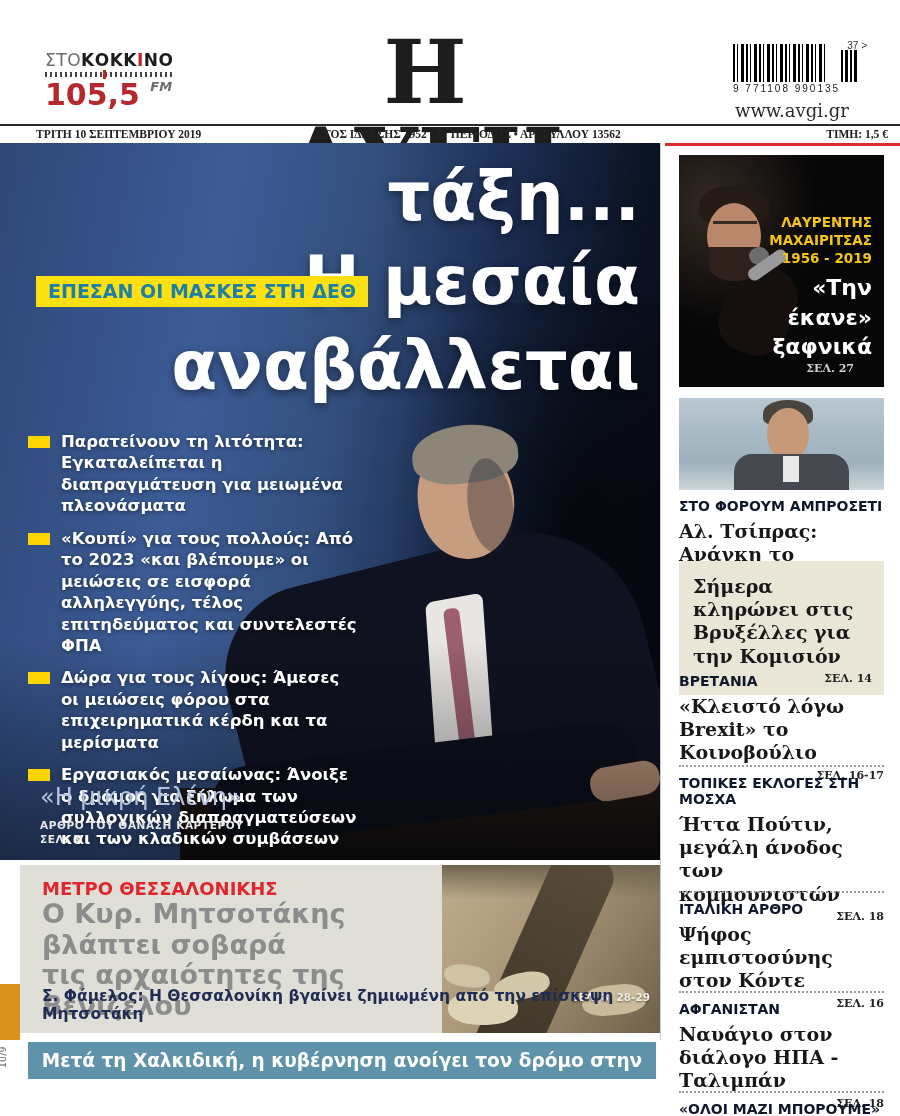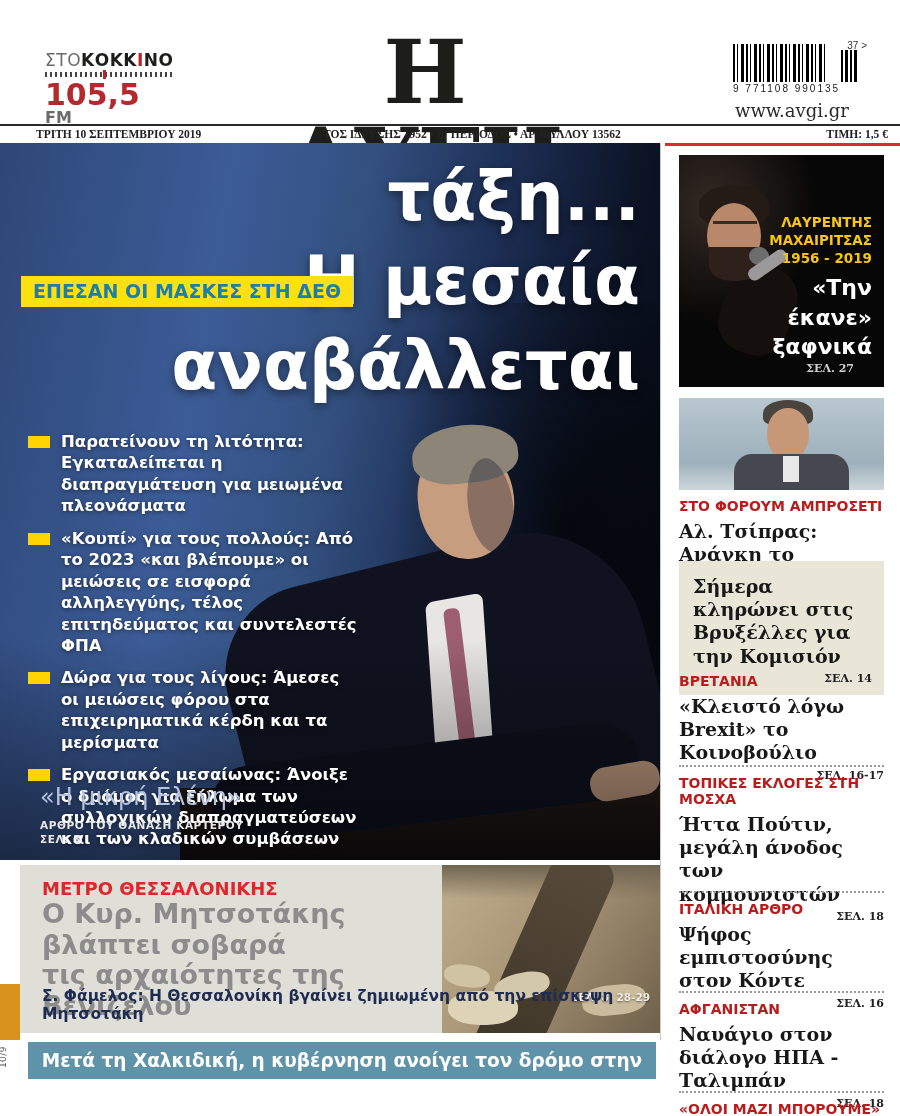--- a/index.html
+++ b/index.html
@@ -7,21 +7,21 @@
   .page { position:relative; width:900px; height:1116px; background:#fff; margin:0 auto; overflow:hidden; }
 
   
   .radio-logo { position:absolute; left:45px; top:50px; width:130px; }
   .radio-line1 { font-size:17px; letter-spacing:.5px; font-weight:700; color:#1d1d1b; font-family:"DejaVu Sans", sans-serif; }
   .radio-line1 .sto { color:#6b6b6b; font-weight:400; }
   .radio-line1 .red-i { color:#c22026; }
   .radio-dial { height:5px; margin:2px 0 3px 0; background:repeating-linear-gradient(to right,#444 0 2px,transparent 2px 5px); position:relative; }
   .radio-dial .red-tick { position:absolute; left:58px; top:-2px; width:3px; height:9px; background:#c22026; }
   .radio-freq { font-size:30px; font-weight:800; color:#b5282e; font-family:"DejaVu Sans", sans-serif; line-height:1; }
-  .radio-fm { font-size:16px; font-weight:700; color:#6b6b6b; vertical-align:top; border-bottom:0; }
+  .radio-fm { font-size:13px; font-weight:700; color:#6b6b6b; vertical-align:top; border-bottom:0;font-style:italic; }
 
   .masthead { position:absolute; left:250px; top:28px; width:350px; text-align:center;
               font-family:"DejaVu Serif", serif; font-weight:900; font-size:88px; line-height:1.0;
               color:#1d1d1b; letter-spacing:0px; }
 
   .tagline { position:absolute; left:592px; top:47px; width:152px; height:72px; background:#e23137;
              color:#fff; font-weight:800; font-size:15px; line-height:1.25; padding:10px 0 0 12px;
              font-family:"DejaVu Sans", sans-serif; }
 
   .barcode-wrap { position:absolute; left:733px; top:40px; width:140px; }
@@ -67,21 +67,21 @@
             background:linear-gradient(to bottom,#241a12,#120c08); }
   .m-arm { position:absolute; left:30px; bottom:38px; width:430px; height:78px; background:#0d0f1a;
            border-radius:40px; transform:rotate(-7deg); }
   .m-hand { position:absolute; left:410px; bottom:62px; width:70px; height:34px; background:#c69d7f;
             border-radius:16px; transform:rotate(-10deg); }
 
   .headline { position:absolute; right:20px; top:12px; width:630px; text-align:right;
               font-family:"DejaVu Sans", sans-serif; font-weight:800; color:#fff; line-height:1.26;
               font-size:67px; text-shadow:0 3px 10px rgba(0,0,0,.45); z-index:5; }
 
-  .kicker-yellow { position:absolute; left:21px; top:133px; background:#fde012; color:#1b7fa7;
+  .kicker-yellow { position:absolute; left:36px; top:133px; background:#fde012; color:#1b7fa7;
                    font-weight:800; font-size:19px; padding:4px 12px 5px 12px; z-index:6;
                    font-family:"DejaVu Sans", sans-serif; }
 
   .bullets { position:absolute; left:28px; top:288px; width:330px; z-index:6; list-style:none; }
   .bullets li { display:flex; margin-bottom:11px; }
   .bullets .tick { flex:0 0 22px; height:12px; background:#ffd400; margin:5px 11px 0 0; }
   .bullets .btxt { color:#fff; font-weight:700; font-size:16.5px; line-height:1.3;
                    font-family:"DejaVu Sans", sans-serif; text-shadow:0 1px 4px rgba(0,0,0,.5); }
 
   .opinion { position:absolute; left:40px; top:640px; z-index:6; }
@@ -114,21 +114,21 @@
                font-family:"DejaVu Serif", serif; }
 
   .tsipras-photo { position:absolute; left:18px; top:255px; width:205px; height:92px; overflow:hidden;
                    background:linear-gradient(to bottom,#b9c7d0 0%,#9db0bb 70%,#cdd6da 100%); }
   .ts-face { position:absolute; left:88px; top:10px; width:42px; height:52px; background:#c79878; border-radius:48%; }
   .ts-hair { position:absolute; left:84px; top:2px; width:50px; height:26px; background:#4a443e; border-radius:50% 50% 30% 30%; }
   .ts-suit { position:absolute; left:55px; top:56px; width:115px; height:40px; background:#45484e; border-radius:18px 18px 0 0; }
   .ts-shirt { position:absolute; left:104px; top:58px; width:16px; height:26px; background:#e9e9ea; }
 
   .sb-item { position:absolute; left:18px; width:205px; }
-  .sb-kicker { color:#b91c1c; font-weight:800; font-size:14px; font-family:"DejaVu Sans", sans-serif; margin-bottom:6px; }
+  .sb-kicker { color:#0f172a; font-weight:800; font-size:14px; font-family:"DejaVu Sans", sans-serif; margin-bottom:6px; }
   .sb-head { color:#181818; font-weight:700; font-size:19px; line-height:1.22; font-family:"DejaVu Serif", serif; }
   .sb-page { text-align:right; color:#222; font-weight:700; font-size:11px; margin-top:4px; font-family:"DejaVu Serif", serif; }
   .sb-divider { position:absolute; left:18px; width:205px; border-top:2px dotted #9a9a9a; }
   .beige-box { position:absolute; left:18px; top:418px; width:205px; background:#e9e5d7; padding:14px 12px 10px 14px; }
 
   
   .metro { position:absolute; left:20px; top:865px; width:640px; height:168px; background:#e0dfd7; overflow:hidden; }
   .ruins { position:absolute; right:0; top:0; width:218px; height:168px;
            background:linear-gradient(125deg,#bfae8e 0%,#ab9878 40%,#8d7d63 70%,#6e6049 100%); }
   .ruins .stone1 { position:absolute; left:6px; bottom:8px; width:70px; height:34px; background:#ddd3b6; border-radius:45%; }

